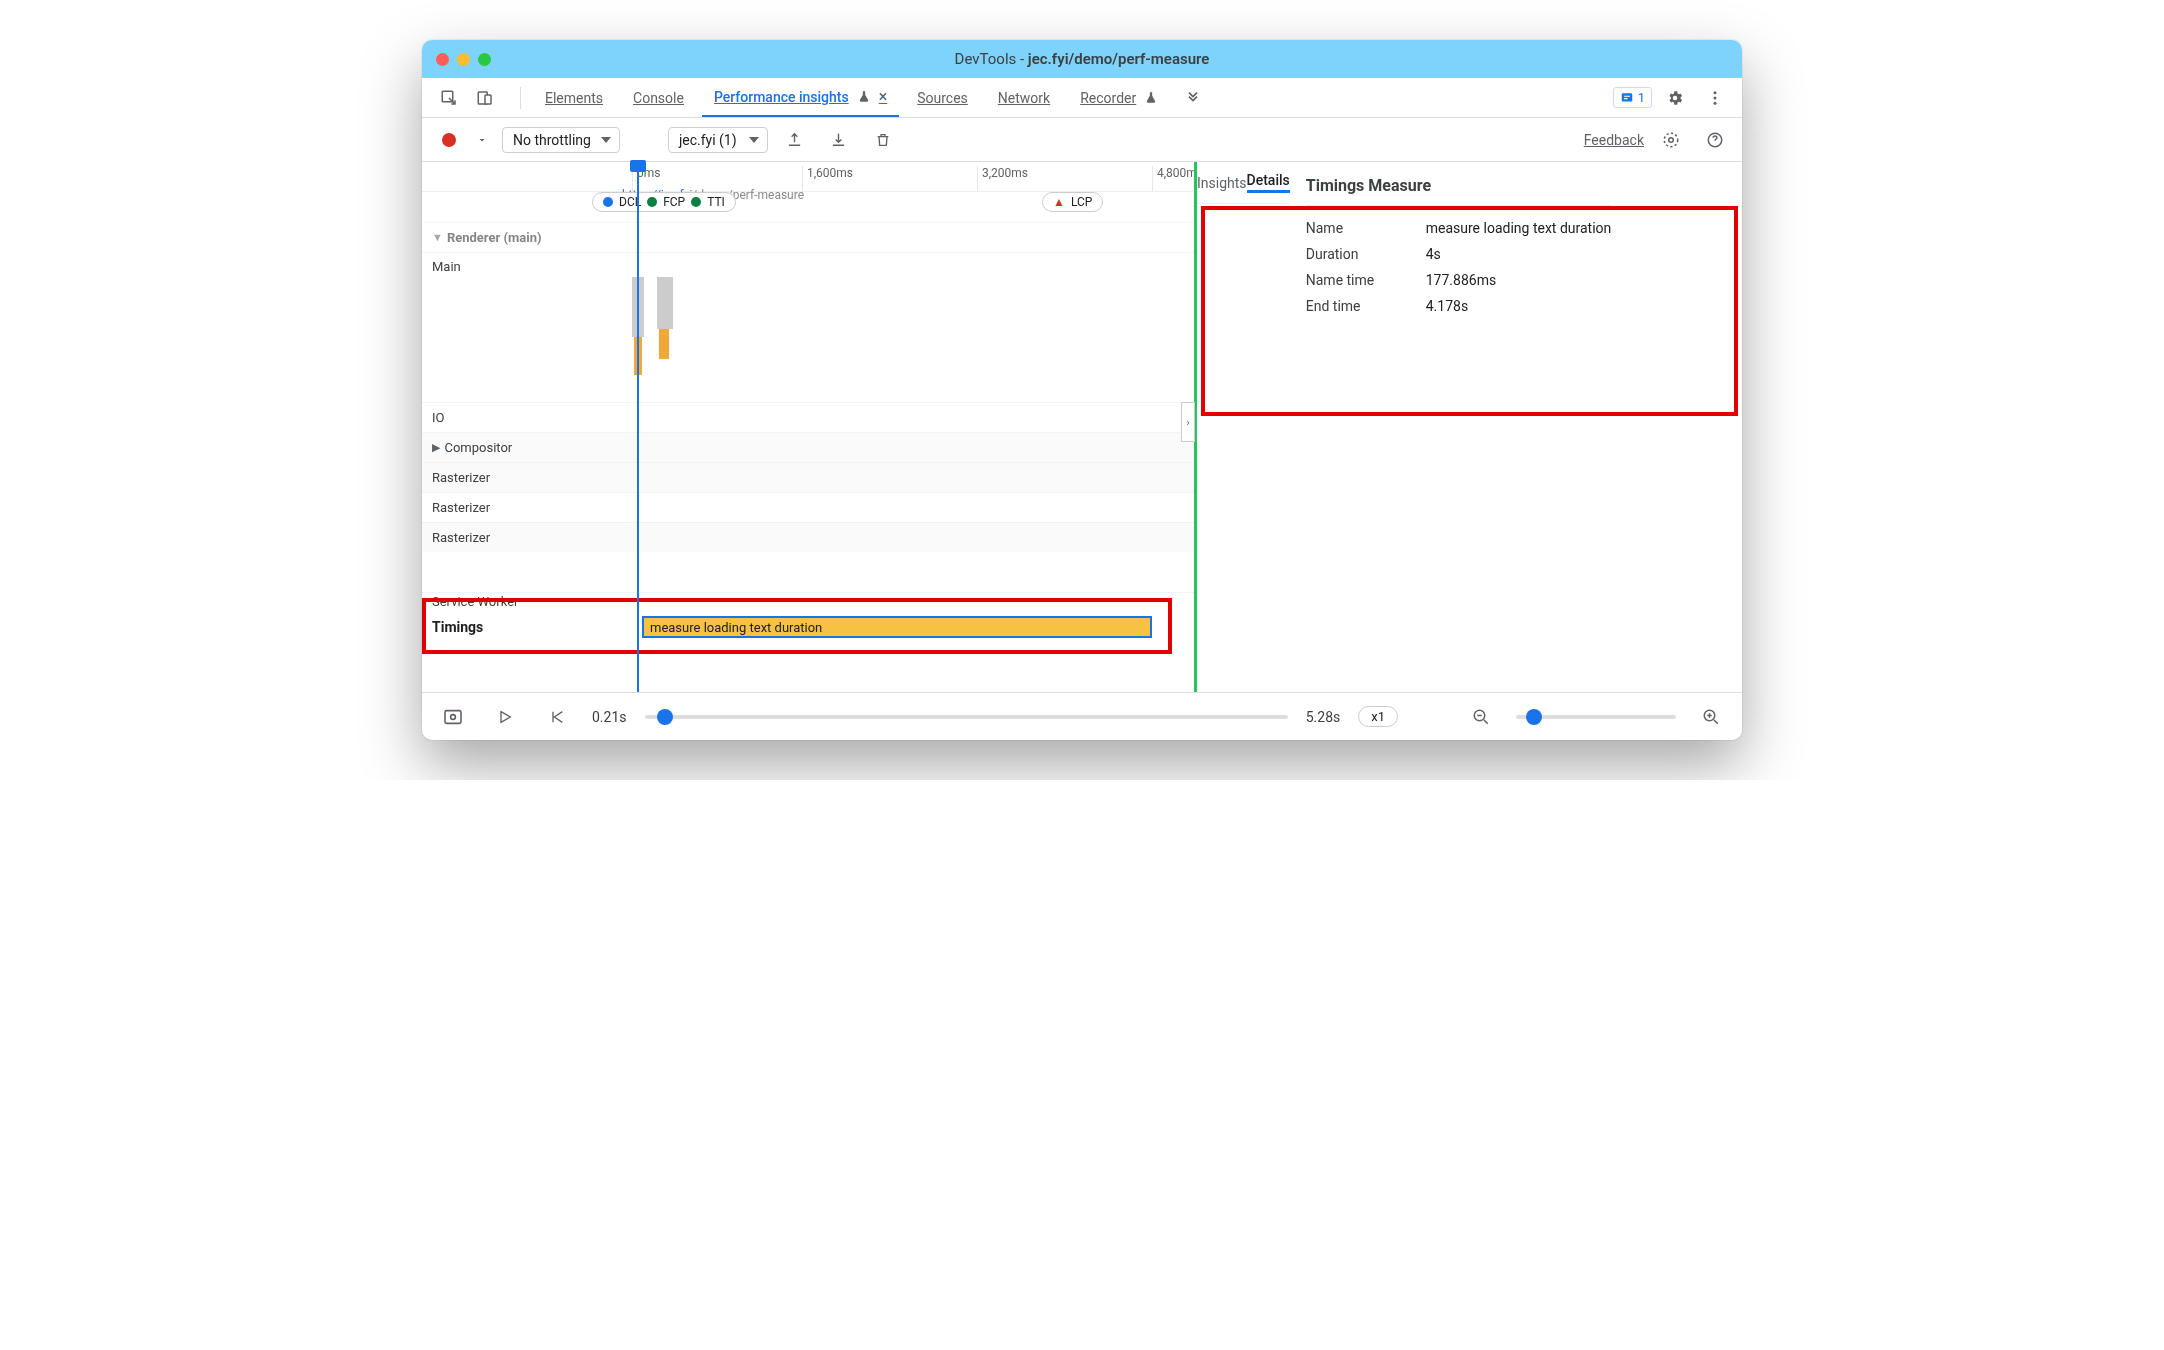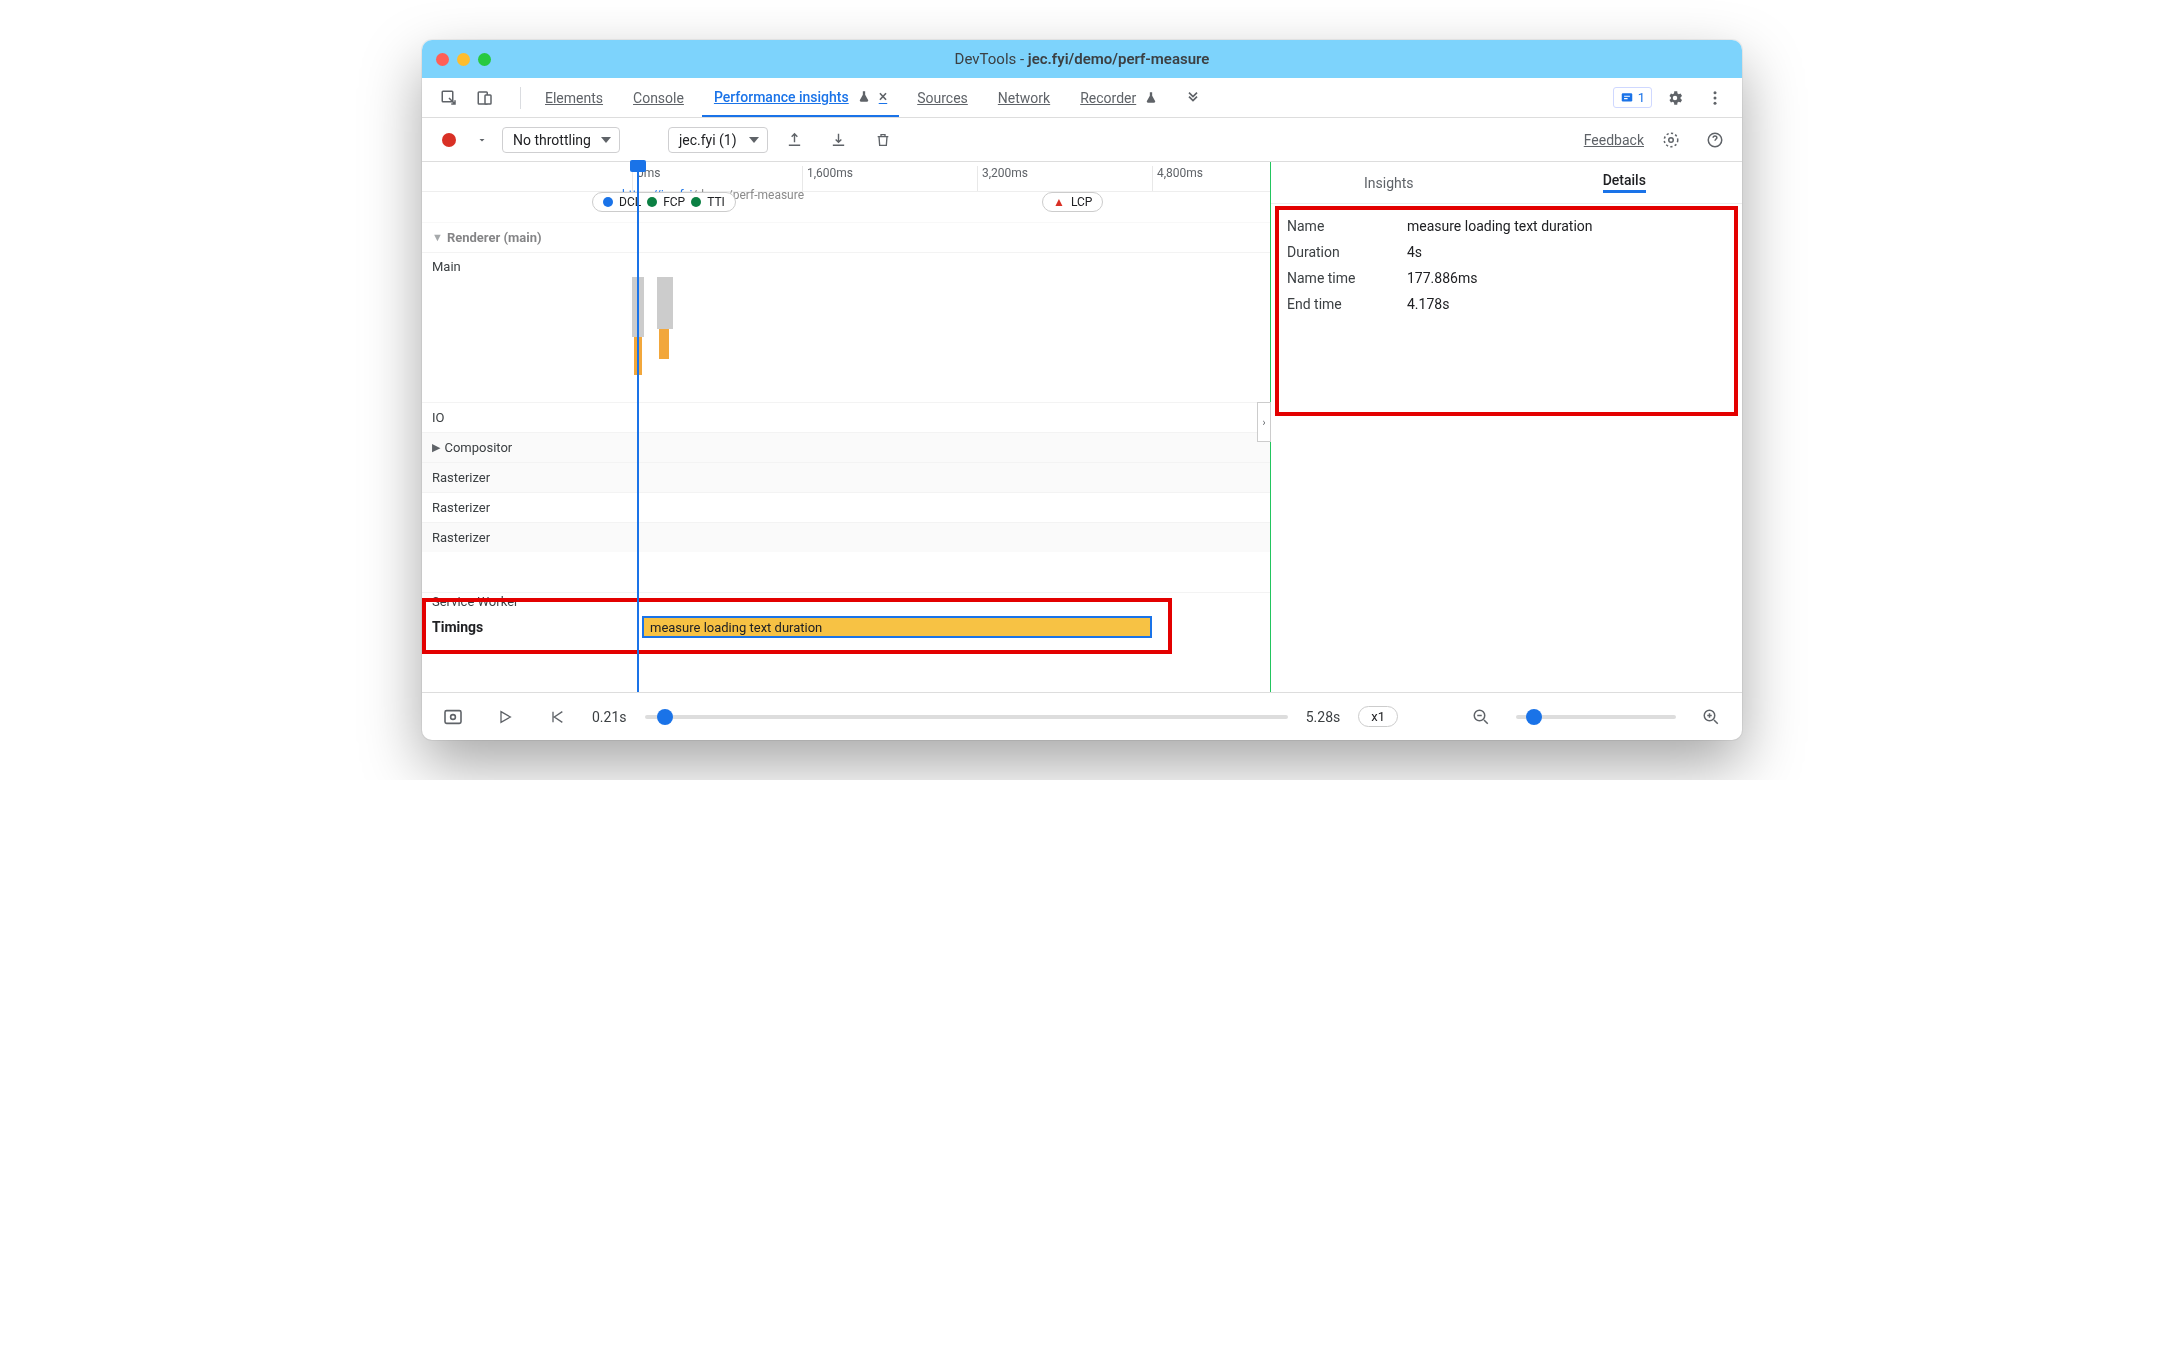--- a/index.html
+++ b/index.html
@@ -81,21 +81,21 @@
   .bar.g { background:#ccc; }
   .bar.o { background:#f2a73b; }
 
   .timings-row { position:relative; height:34px; display:flex; align-items:center; }
   .timings-label { font-weight:700; padding-left:10px; width:200px; }
   .measure-bar { position:absolute; left:220px; width:510px; height:22px; background:#f7c244; border:2px solid #1a73e8; display:flex; align-items:center; font-size:13px; padding-left:6px; color:#202124; }
   .hl-red { position:absolute; border:4px solid #e30000; }
 
   .collapser { position:absolute; right:-1px; top:240px; background:#fff; border:1px solid #ccc; width:14px; height:40px; display:flex; align-items:center; justify-content:center; font-size:10px; color:#5f6368; cursor:pointer; z-index:10; }
 
-  .sidebar { width:472px; border-left:1px solid #22c55e; display:flex; flex-direction:column; }
+  .sidebar { width:548px; border-left:3px solid #22c55e; display:flex; }
   .side-tabs { display:flex; height:42px; border-bottom:1px solid #eee; }
   .stab { flex:1; display:flex; align-items:center; justify-content:center; color:#5f6368; cursor:pointer; }
   .stab.active { color:#202124; font-weight:500; }
   .stab.active .u { border-bottom:3px solid #1a73e8; padding-bottom:2px; }
   .details { padding:14px 16px; }
   .det-title { font-weight:700; font-size:16px; color:#3c4043; margin-bottom:14px; padding-bottom:10px; border-bottom:1px solid #eee; }
   .kv { display:flex; margin-bottom:10px; font-size:14px; }
   .kv .k { width:120px; color:#3c4043; }
   .kv .v { color:#202124; }
   .side-hl { position:absolute; border:4px solid #e30000; }
@@ -318,20 +318,21 @@
     <div class="sidebar" style="position:relative;">
       <div class="side-tabs">
         <div class="stab">
             <span>Insights</span>
           </div>
         <div class="stab active">
             <span class="u">Details</span>
           </div>
       </div>
       <div class="details">
+        <div class="det-title">Timings Measure</div>
         <div class="kv">
           <div class="k">Name</div>
             <div class="v">measure loading text duration</div>
         </div>
         <div class="kv">
           <div class="k">Duration</div>
             <div class="v">4s</div>
         </div>
         <div class="kv">
           <div class="k">Name time</div>

